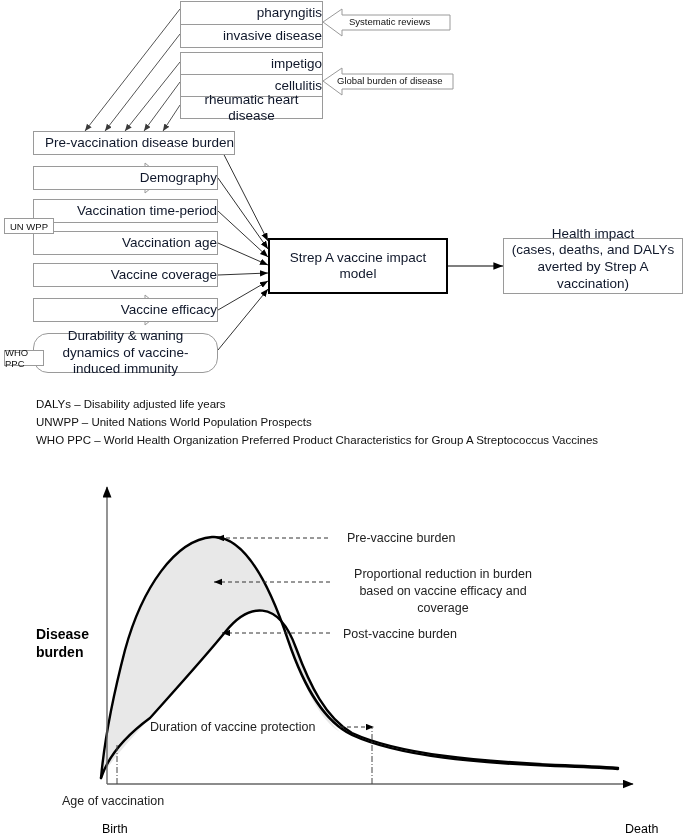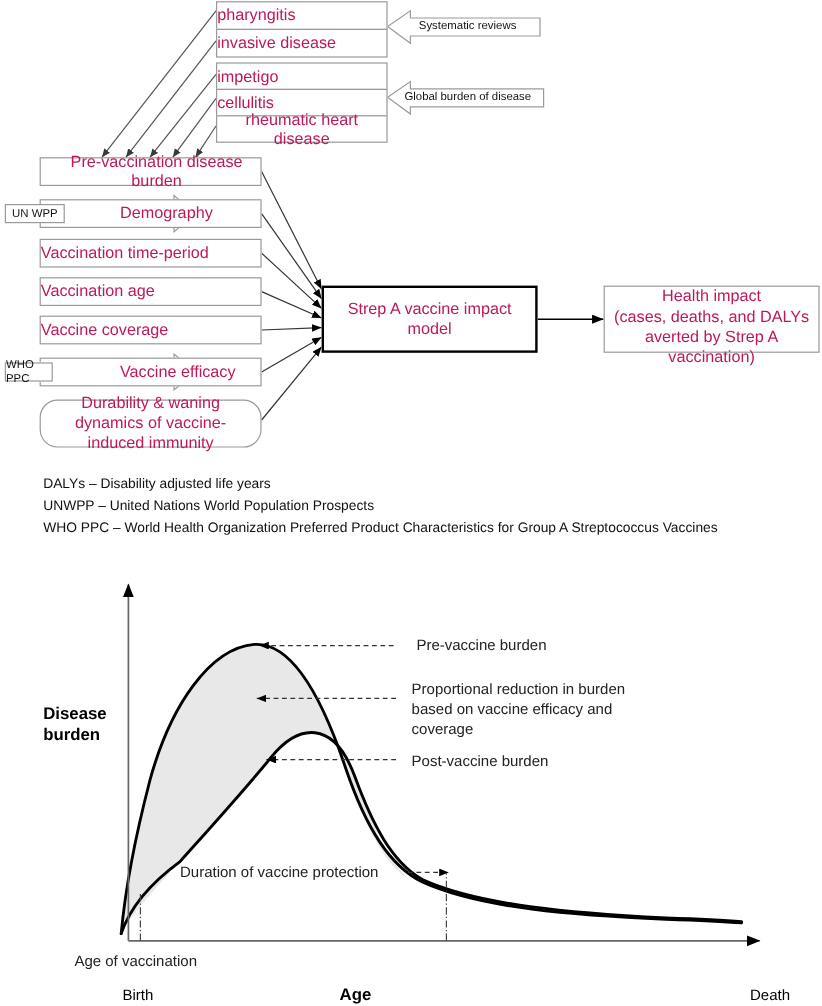--- a/index.html
+++ b/index.html
@@ -14,43 +14,44 @@
   #root{position:absolute;left:0;top:0;width:685px;height:838px;}
   svg#canvas{position:absolute;left:0;top:0;width:685px;height:838px;}
 
   .box{
     position:absolute;
     box-sizing:border-box;
     border:1px solid #9a9a9a;
     background:#ffffff;
     display:flex;
     align-items:center;
-    justify-content:flex-start;
+    justify-content:flex-end;
     text-align:center;
     font-size:13.5px;
     line-height:1.15;
-    color:#be185d;
+    color:#0f172a;
   }
   .box.thick{
     border:2.5px solid #000;
     font-size:13.5px;
   }
   .box.multiline{line-height:1.25;}
   .tag{
     position:absolute;
     box-sizing:border-box;
     border:1px solid #9a9a9a;
     background:#ffffff;
     font-size:9.5px;
     display:flex;
     align-items:center;
     justify-content:center;
     color:#111;
     z-index:4;
     letter-spacing:0px;
+    margin-top:48px;
   }
   .callout-label{
     position:absolute;
     font-size:9.5px;
     color:#111;
     white-space:nowrap;
     z-index:3;
   }
   .legend{
     position:absolute;
@@ -58,27 +59,28 @@
     line-height:1.55;
     color:#111;
     white-space:nowrap;
   }
   .chart-text{
     position:absolute;
     font-size:12.5px;
     color:#222;
     white-space:nowrap;
   }
-  .chart-text.multi{white-space:normal;line-height:1.35;width:180px;}
+  .chart-text.multi{white-space:normal;line-height:1.35;width:180px;text-align:center;}
   .axis-label-bold{
     position:absolute;
     font-size:14px;
     font-weight:bold;
     color:#000;
     line-height:1.25;
+    margin-top:40px;
   }
   .axis-end{
     position:absolute;
     font-size:12.5px;
     color:#000;
     margin-left:17px;
   }
 </style>
 </head>
 <body>
@@ -196,21 +198,21 @@
     <span>rheumatic heart disease</span>
   </div>
 
   <div class="callout-label" style="left:349px;top:16px;">
     <span>Systematic reviews</span>
   </div>
   <div class="callout-label" style="left:337px;top:75px;text-align:right;">
     <span>Global burden of disease</span>
   </div>
 
-  <div class="box" style="left:33px;top:131px;width:185px;height:24px;padding-left:10px;">
+  <div class="box" style="left:33px;top:131px;width:202px;height:24px;padding-left:10px;">
     <span>Pre-vaccination disease burden</span>
   </div>
 
   <div class="box" style="left:33px;top:166px;width:185px;height:24px;">
     <span style="padding-left:66px;">Demography</span>
   </div>
   <div class="tag" style="left:4px;top:170px;width:50px;height:16px;">
     <span>UN WPP</span>
   </div>
 

